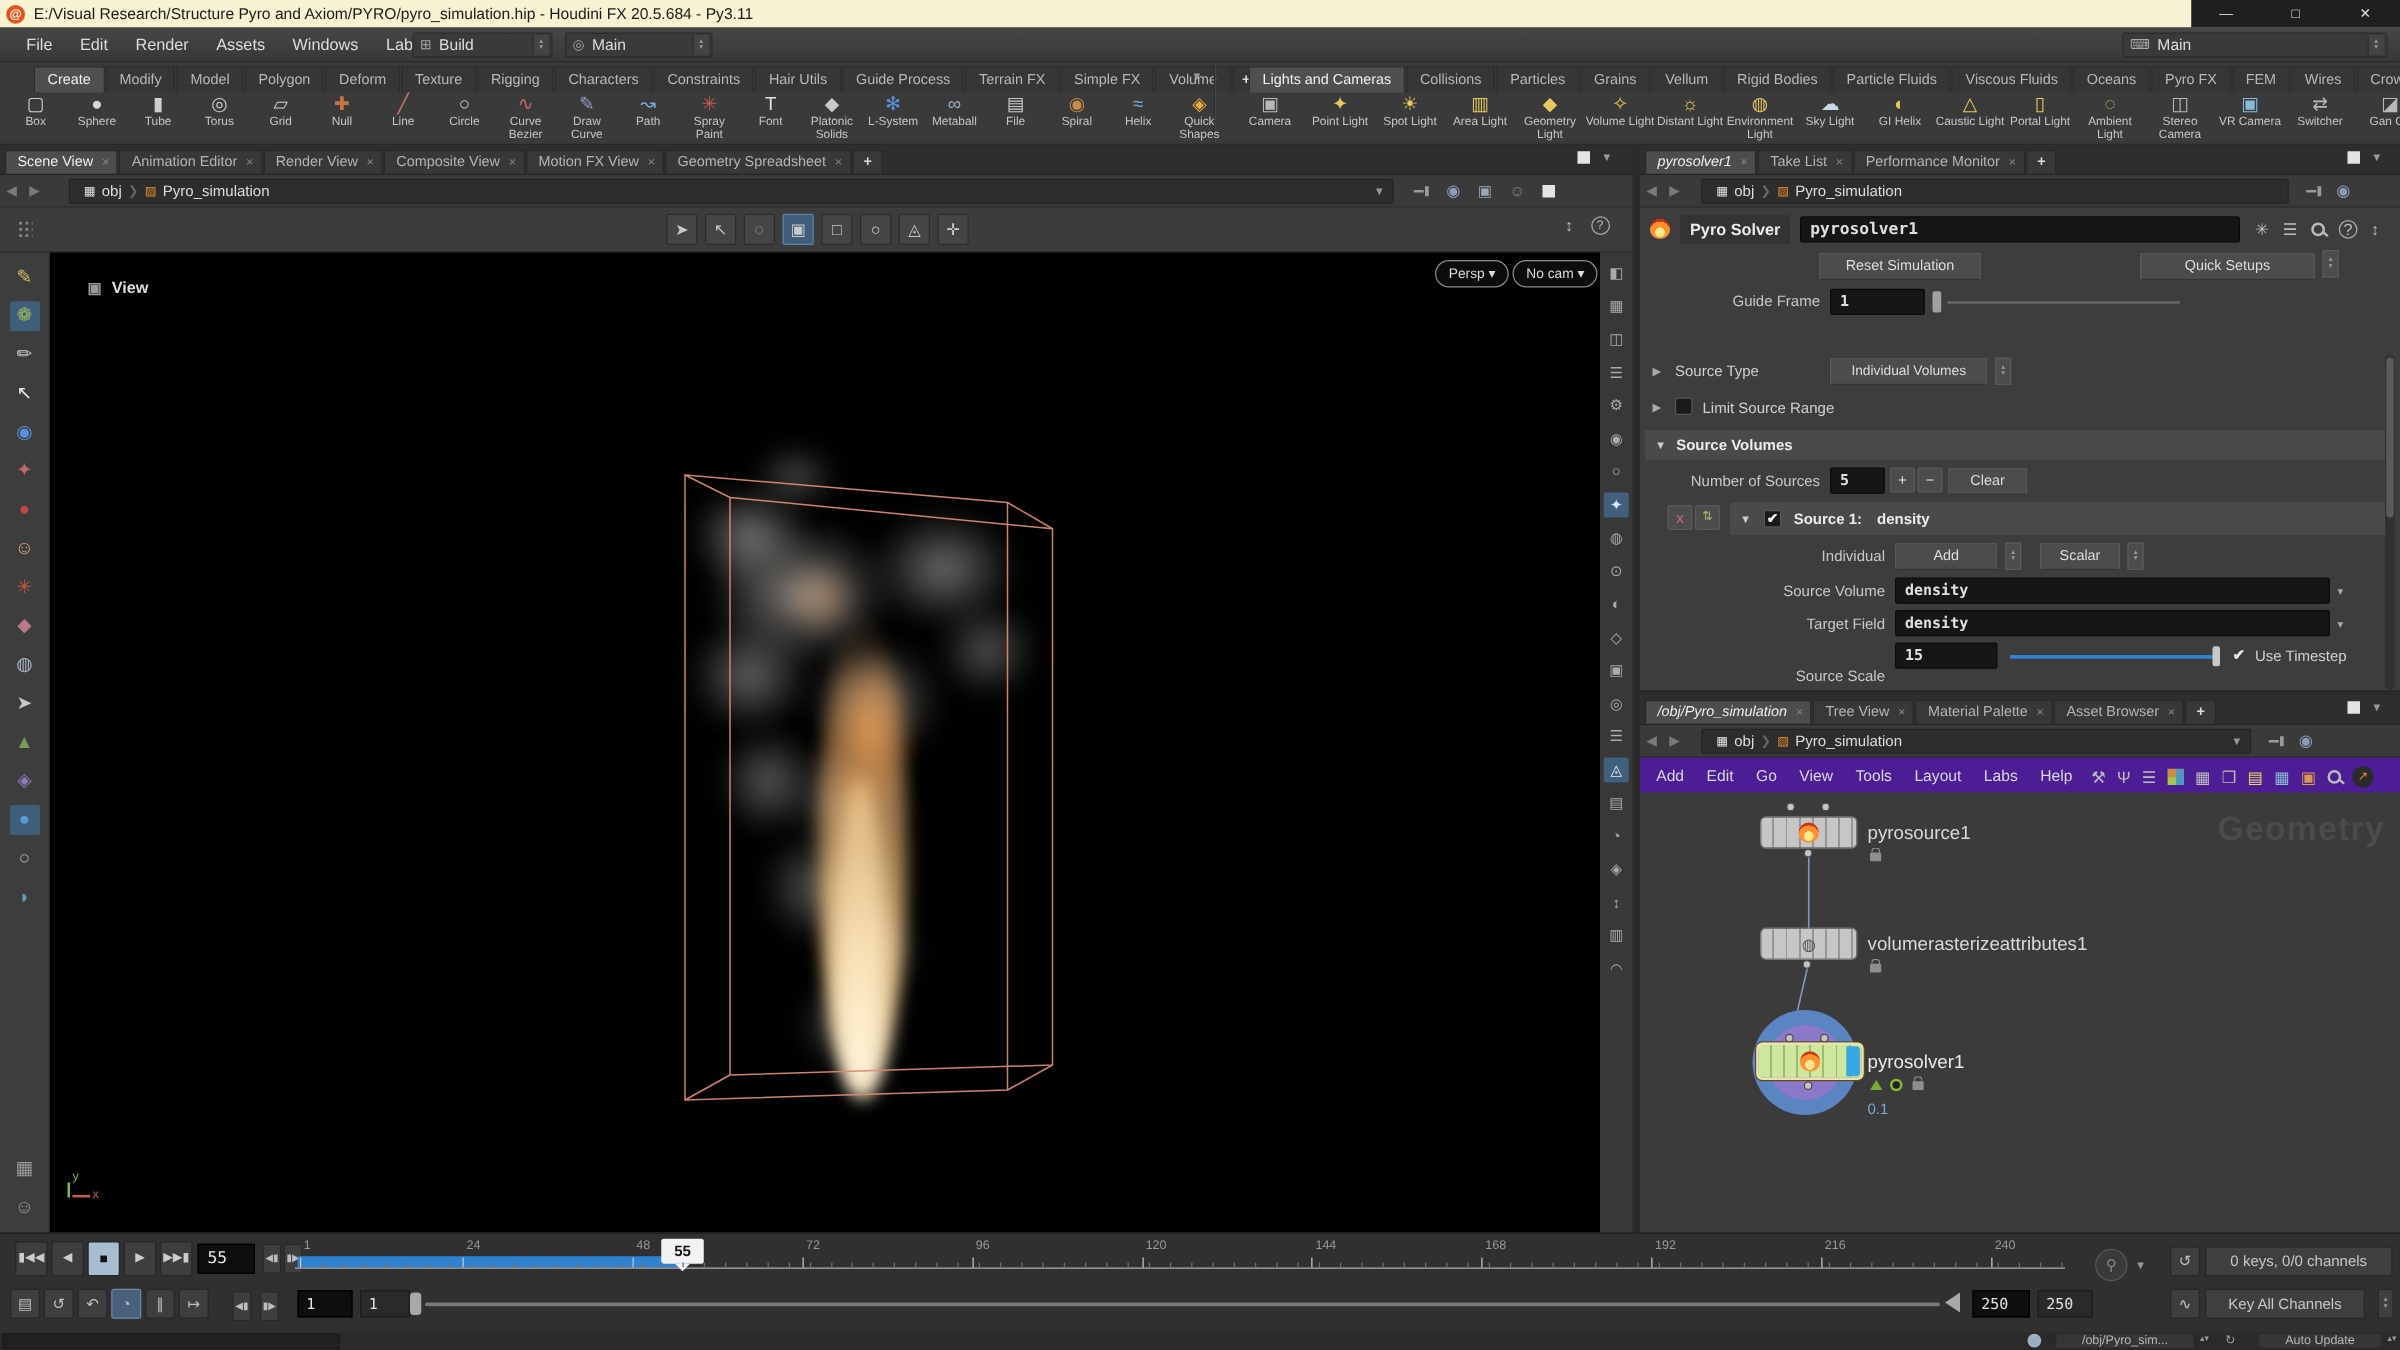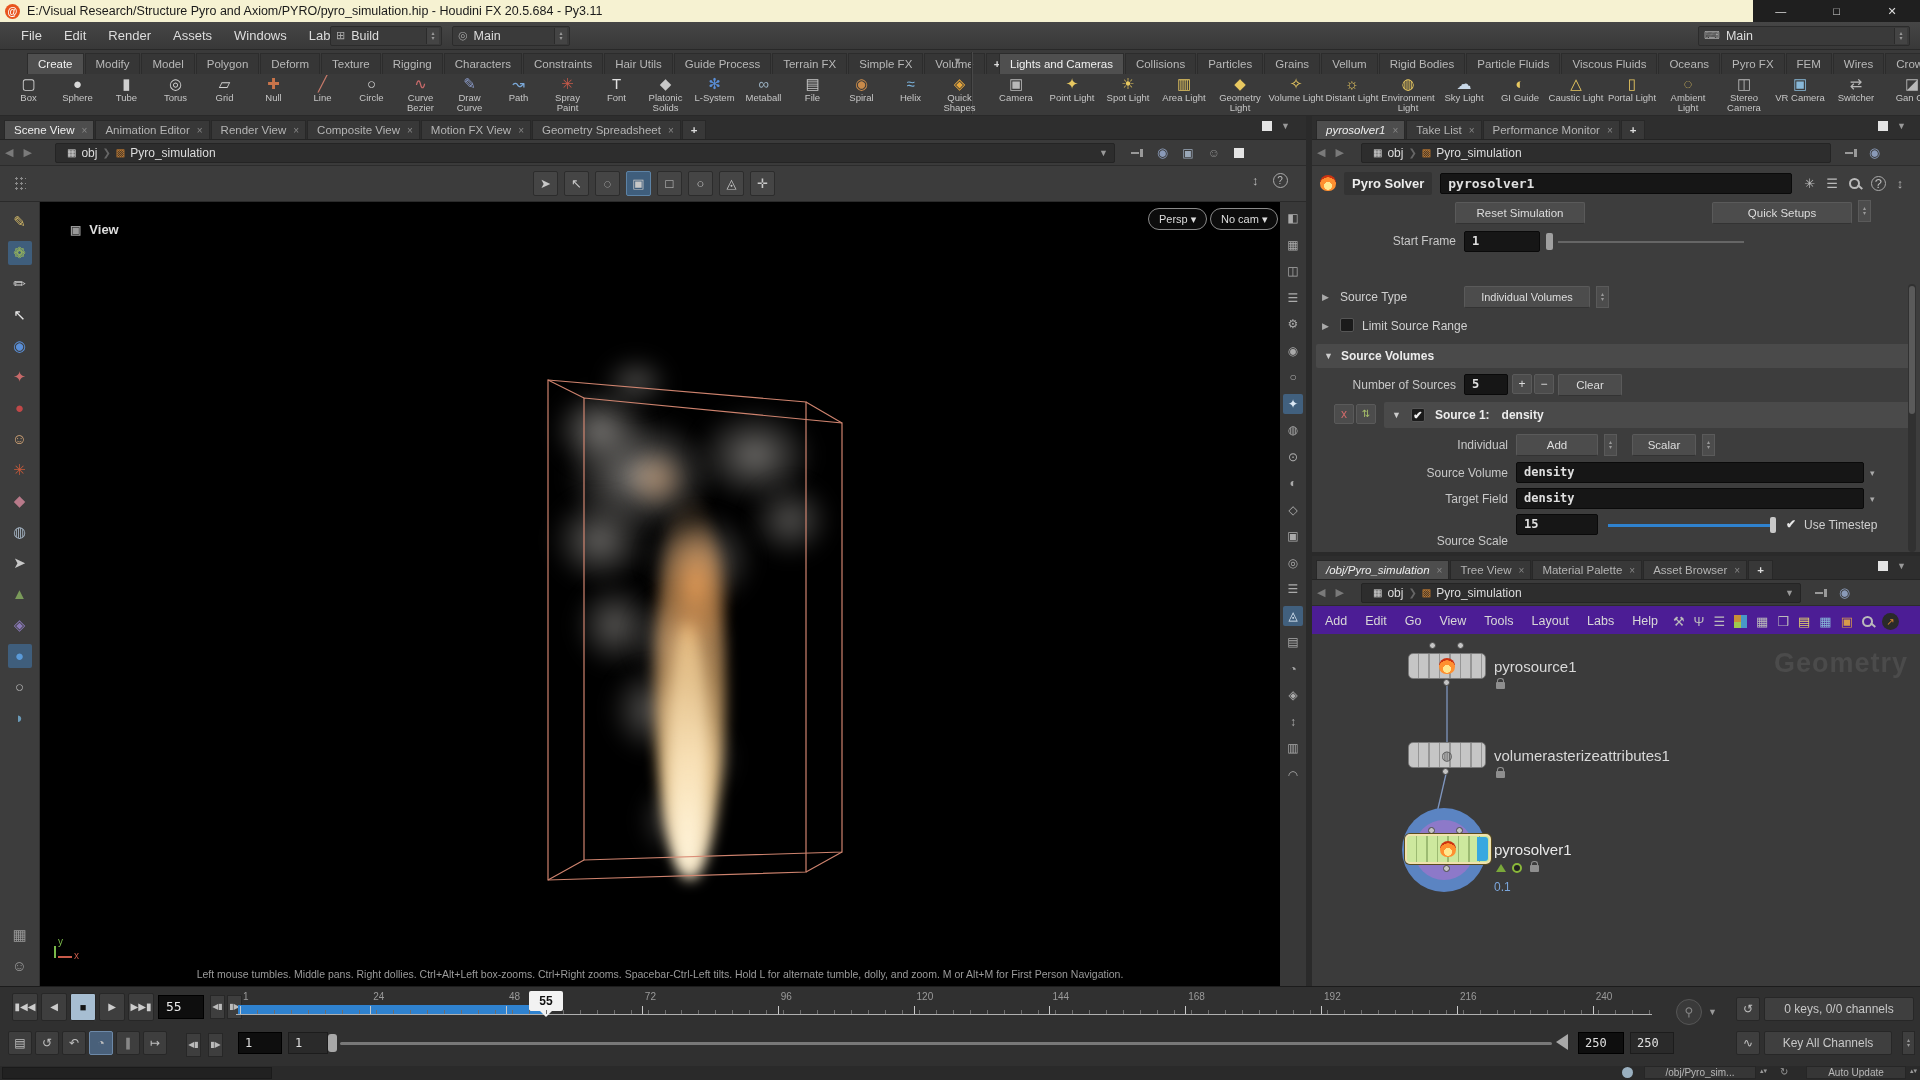--- a/index.html
+++ b/index.html
@@ -347,21 +347,21 @@
       <div class="tool rt">
         <span class="tool-ic" style="color: rgb(232, 200, 96);">◍</span>
         <span class="tool-lb">Environment Light</span>
       </div>
       <div class="tool rt">
         <span class="tool-ic" style="color: rgb(200, 216, 232);">☁</span>
         <span class="tool-lb">Sky Light</span>
       </div>
       <div class="tool rt">
         <span class="tool-ic" style="color: rgb(232, 200, 96);">◐</span>
-        <span class="tool-lb">GI Guide</span>
+        <span class="tool-lb">GI Helix</span>
       </div>
       <div class="tool rt">
         <span class="tool-ic" style="color: rgb(232, 200, 96);">△</span>
         <span class="tool-lb">Caustic Light</span>
       </div>
       <div class="tool rt">
         <span class="tool-ic" style="color: rgb(232, 200, 96);">▯</span>
         <span class="tool-lb">Portal Light</span>
       </div>
       <div class="tool rt">
@@ -512,21 +512,20 @@
       <line x1="766" y1="670" x2="802" y2="650"></line>
       <line x1="508" y1="678" x2="544" y2="658"></line>
     </g>
   </svg>
   <div id="view-label">
     <span style="color:#999;font-size:12px;">▣</span>
     <span>View</span>
   </div>
   <span class="pill" id="persp-pill"><span>Persp</span> ▾</span>
   <span class="pill" id="nocam-pill"><span>No cam</span> ▾</span>
-  <div id="vp-help">Left mouse tumbles. Middle pans. Right dollies. Ctrl+Alt+Left box-zooms. Ctrl+Right zooms. Spacebar-Ctrl-Left tilts. Hold L for alternate tumble, dolly, and zoom. M or Alt+M for First Person Navigation.</div>
   <div id="axis">
     <span style="position:absolute;left:6px;top:0;color:#7ab84a;">y</span>
     <span style="position:absolute;left:2px;top:10px;width:2px;height:12px;background:#7ab84a;"></span>
     <span style="position:absolute;left:6px;top:20px;width:14px;height:2px;background:#c85a4a;"></span>
     <span style="position:absolute;left:22px;top:14px;color:#c85a4a;">x</span>
   </div>
 </div>
 
 <div id="right-strip">
     <span class="rsic">◧</span>
@@ -606,21 +605,21 @@
         <span class="nic circ">?</span>
         <span class="nic">↕</span>
       </div>
   </div>
   <div class="prow" style="top:84px;height:26px;">
     <span class="hbtn" style="left:143px;width:130px;line-height:20px;">Reset Simulation</span>
     <span class="hbtn" style="left:400px;width:140px;line-height:20px;">Quick Setups</span>
     <span class="spin" style="position:absolute;left:540px;top:0;height:22px;background:#4c4c4c;border:1px solid #5a5a5a;">▴<br>▾</span>
   </div>
   <div class="prow" style="top:114px;height:24px;">
-    <span class="plabel" style="left:0;width:144px;top:4px;">Start Frame</span>
+    <span class="plabel" style="left:0;width:144px;top:4px;">Guide Frame</span>
     <span class="dfield" style="left:152px;top:1px;width:76px;">1</span>
     <span style="position:absolute;left:234px;top:3px;width:7px;height:17px;background:#a0a0a0;border-radius:2px;"></span>
     <span style="position:absolute;left:246px;top:11px;width:186px;height:2px;background:#666;"></span>
   </div>
   <div class="prow" style="top:170px;height:24px;">
     <span style="position:absolute;left:10px;top:6px;color:#aaa;font-size:9px;">▶</span>
     <span style="position:absolute;left:28px;top:4px;color:#d0d0d0;">Source Type</span>
     <span class="hbtn ddbtn" style="left:152px;top:0;width:126px;font-size:11px;">Individual Volumes</span>
     <span class="spin" style="position:absolute;left:278px;top:0;height:22px;background:#4c4c4c;border:1px solid #5a5a5a;">▴<br>▾</span>
   </div>

